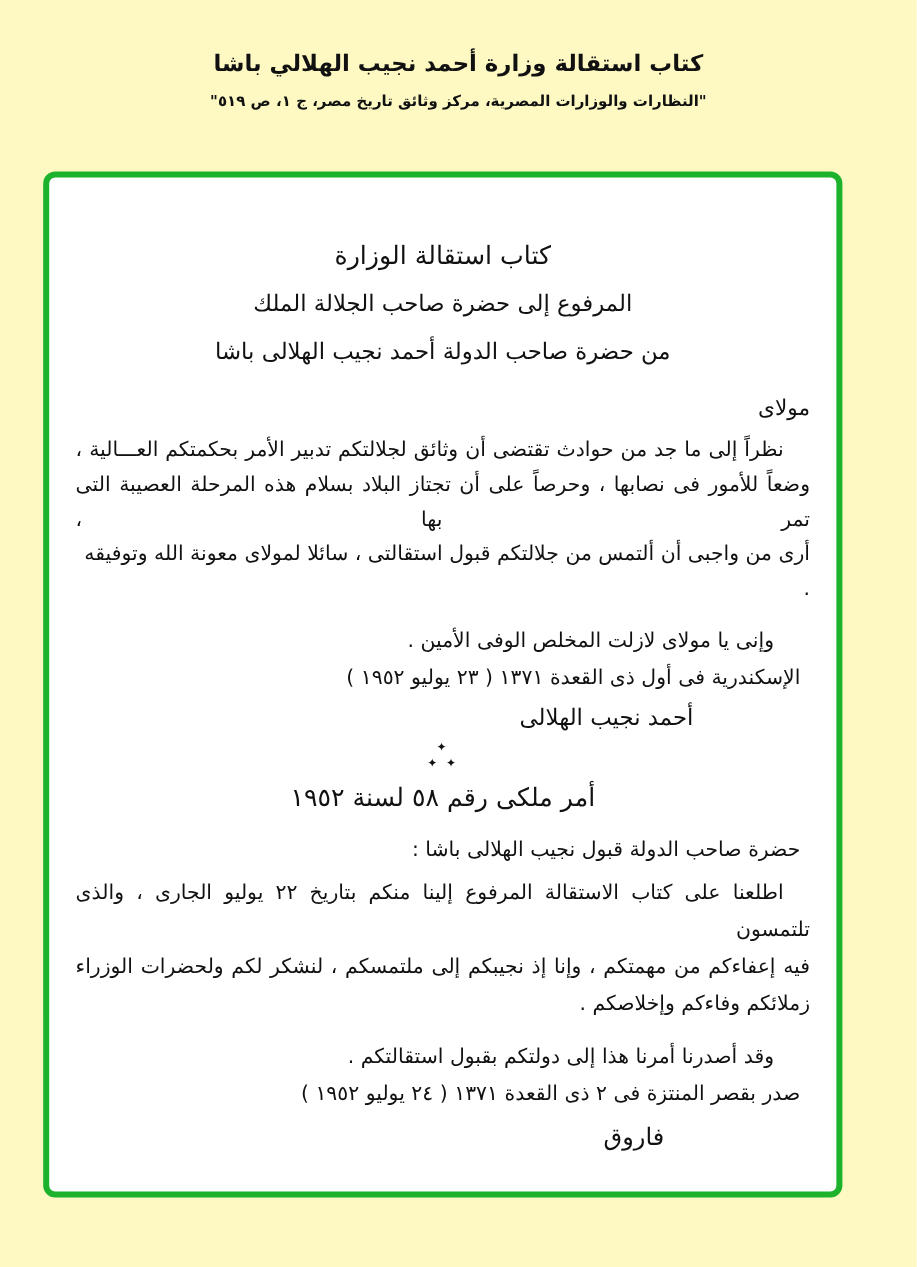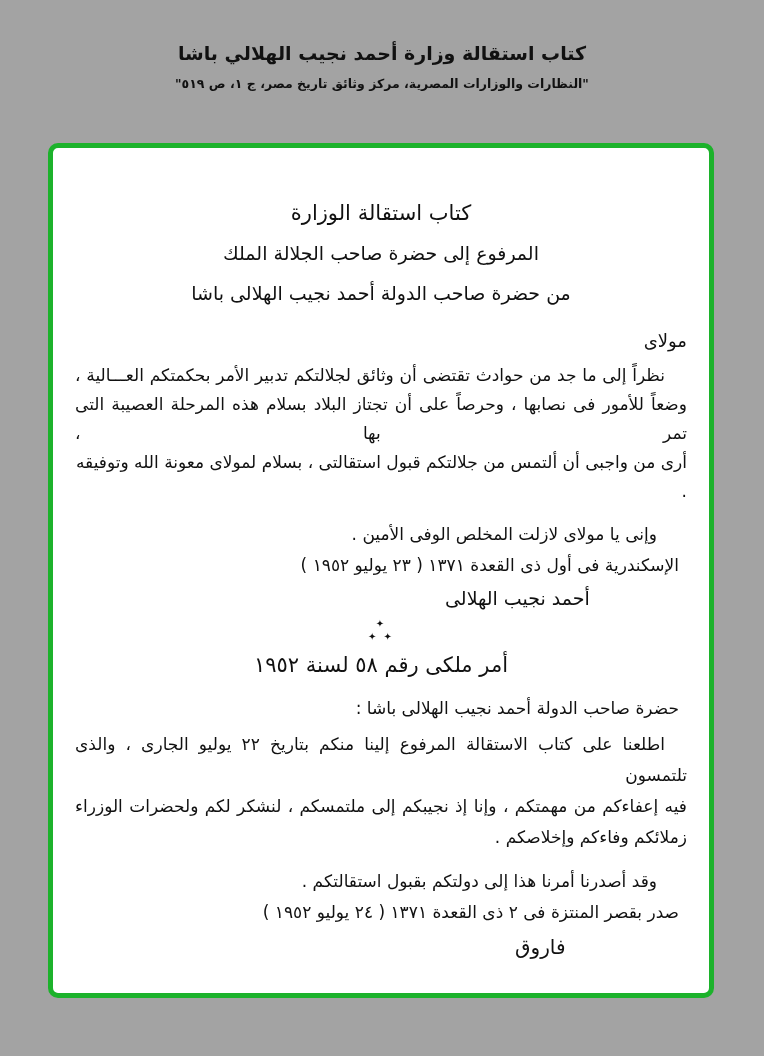--- a/index.html
+++ b/index.html
@@ -9,21 +9,21 @@
     width: 764px;
     height: 1056px;
     overflow: hidden;
     font-family: "DejaVu Sans", sans-serif;
     color: #111111;
   }
   .page {
     position: relative;
     width: 764px;
     height: 1056px;
-    background: #a3a3a3;
+    background: #fef9c3;
   }
   
   .header {
     position: absolute;
     top: 42px;
     left: 0;
     width: 100%;
     text-align: center;
     direction: rtl;
   }
@@ -33,21 +33,21 @@
     letter-spacing: 0.5px;
   }
   .header-source {
     margin-top: 12px;
     font-size: 12.5px;
     font-weight: bold;
   }
   
   .frame {
     position: absolute;
-    left: 48px;
+    left: 36px;
     top: 143px;
     width: 666px;
     height: 855px;
     box-sizing: border-box;
     border: 5px solid var(--frame-green, #1cb22b);
     border-radius: 10px;
     background: #ffffff;
   }
   .doc {
     direction: rtl;
@@ -117,37 +117,37 @@
 
       <div class="center doc-title">كتاب استقالة الوزارة</div>
       <div class="center doc-sub">المرفوع إلى حضرة صاحب الجلالة الملك</div>
       <div class="center doc-sub">من حضرة صاحب الدولة أحمد نجيب الهلالى باشا</div>
 
       <div class="salutation">مولاى</div>
 
       <div class="para">
         <div class="jline first">نظراً إلى ما جد من حوادث تقتضى أن وثائق لجلالتكم تدبير الأمر بحكمتكم العـــالية ،</div>
         <div class="jline">وضعاً للأمور فى نصابها ، وحرصاً على أن تجتاز البلاد بسلام هذه المرحلة العصيبة التى تمر بها ،</div>
-        <div class="plainline">أرى من واجبى أن ألتمس من جلالتكم قبول استقالتى ، بسلام لمولاى معونة الله وتوفيقه .</div>
+        <div class="plainline">أرى من واجبى أن ألتمس من جلالتكم قبول استقالتى ، سائلا لمولاى معونة الله وتوفيقه .</div>
       </div>
 
       <div class="plainline indent-sm closing">وإنى يا مولاى لازلت المخلص الوفى الأمين .</div>
 
       <div class="plainline indent-xs dateline">الإسكندرية فى أول ذى القعدة ١٣٧١ ( ٢٣ يوليو ١٩٥٢ )</div>
 
       <div class="sig-hilali">أحمد نجيب الهلالى</div>
 
       <div class="ornament">
         <div>✦</div>
         <div>✦ ✦</div>
       </div>
 
       <div class="center decree-title">أمر ملكى رقم ٥٨ لسنة ١٩٥٢</div>
 
-      <div class="addressee indent-xs">حضرة صاحب الدولة أحمد نجيب الهلالى باشا :</div>
+      <div class="addressee indent-xs">حضرة صاحب الدولة قبول نجيب الهلالى باشا :</div>
 
       <div class="body2">
         <div class="jline first">اطلعنا على كتاب الاستقالة المرفوع إلينا منكم بتاريخ ٢٢ يوليو الجارى ، والذى تلتمسون</div>
         <div class="jline">فيه إعفاءكم من مهمتكم ، وإنا إذ نجيبكم إلى ملتمسكم ، لنشكر لكم ولحضرات الوزراء</div>
         <div class="plainline">زملائكم وفاءكم وإخلاصكم .</div>
       </div>
 
       <div class="plainline indent-sm closing">وقد أصدرنا أمرنا هذا إلى دولتكم بقبول استقالتكم .</div>
 
       <div class="plainline indent-xs dateline">صدر بقصر المنتزة فى ٢ ذى القعدة ١٣٧١ ( ٢٤ يوليو ١٩٥٢ )</div>

